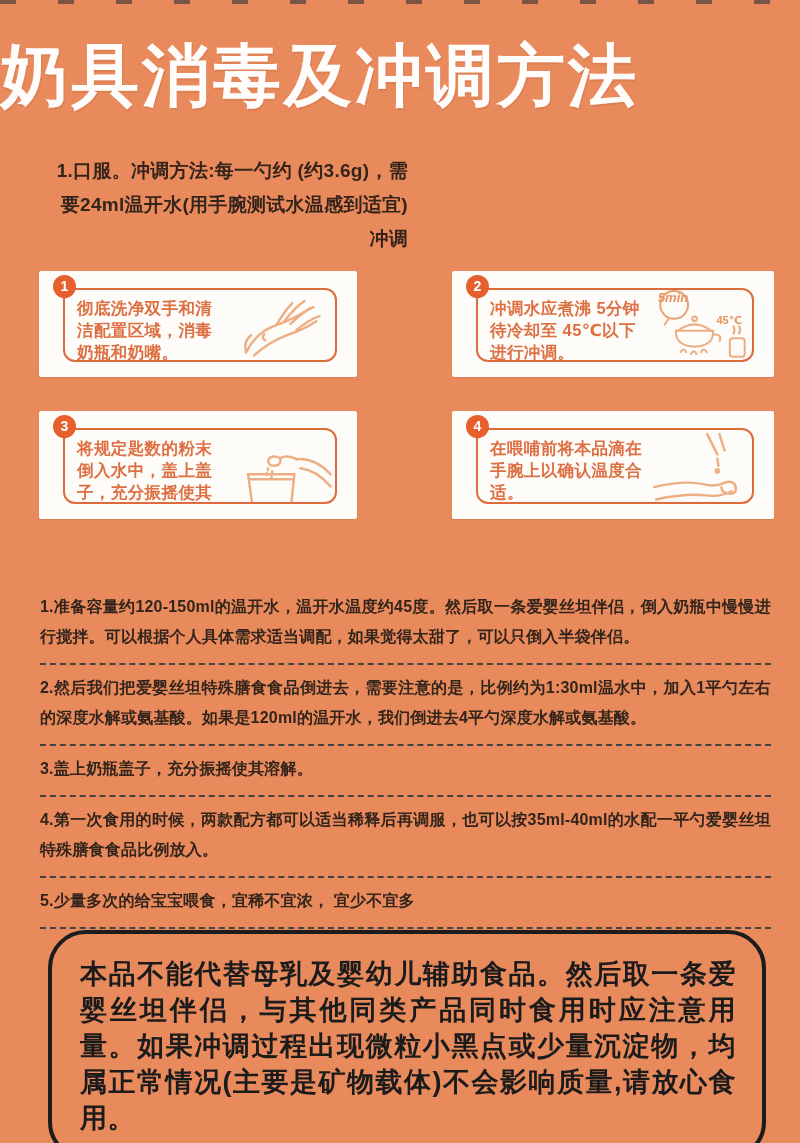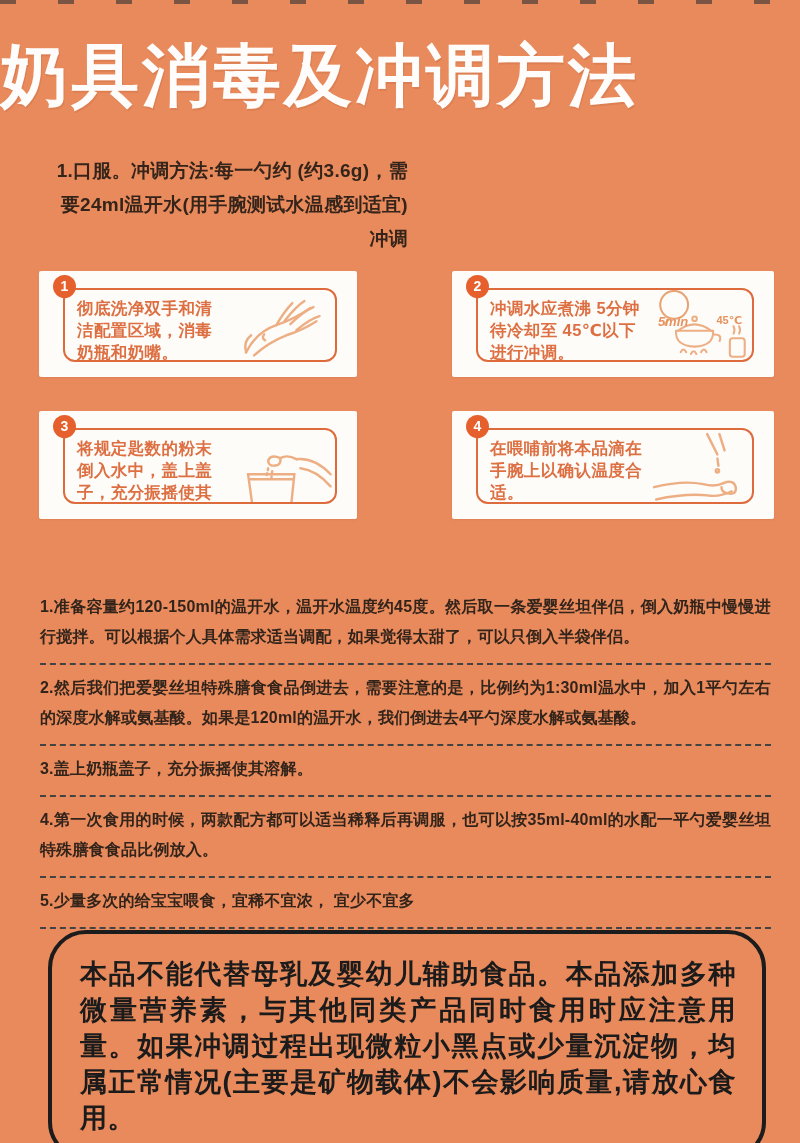--- a/index.html
+++ b/index.html
@@ -45,21 +45,21 @@
     flex:0 0 62%; padding:7px 4px 5px 12px;
     color:#DD6F42; font-weight:600; font-size:16.5px; line-height:22px;
     letter-spacing:.4px;
   }
   .step-divider { flex:0 0 2px; background:#DD6B3C; }
   .step-illu { flex:1 1 auto; position:relative; }
   .step-illu svg { width:100%; height:100%; display:block; }
   .illu-label {
     position:absolute; color:#E6935F; font-weight:700; font-style:italic;
   }
-  .lbl-5min { left:8px; top:24px; font-size:13px; }
+  .lbl-5min { left:8px; top:0; font-size:13px; }
   .lbl-45c  { right:10px; top:24px; font-size:11px; font-style:normal; }
 
   
   .instructions { position:absolute; left:40px; top:586px; width:731px; }
   .para {
     color:#32241A; font-weight:600; font-size:16px; line-height:30px;
     text-align:justify; letter-spacing:.2px;
     border-bottom:2px dashed #434343; padding:6px 0 11px;
   }
   .para + .para { margin-top:2px; }
@@ -176,15 +176,15 @@
 
   <div class="instructions">
     <div class="para">1.准备容量约120-150ml的温开水，温开水温度约45度。然后取一条爱婴丝坦伴侣，倒入奶瓶中慢慢进行搅拌。可以根据个人具体需求适当调配，如果觉得太甜了，可以只倒入半袋伴侣。</div>
     <div class="para">2.然后我们把爱婴丝坦特殊膳食食品倒进去，需要注意的是，比例约为1:30ml温水中，加入1平勺左右的深度水解或氨基酸。如果是120ml的温开水，我们倒进去4平勺深度水解或氨基酸。</div>
     <div class="para">3.盖上奶瓶盖子，充分振摇使其溶解。</div>
     <div class="para">4.第一次食用的时候，两款配方都可以适当稀释后再调服，也可以按35ml-40ml的水配一平勺爱婴丝坦特殊膳食食品比例放入。</div>
     <div class="para">5.少量多次的给宝宝喂食，宜稀不宜浓， 宜少不宜多</div>
   </div>
 
   <div class="notice-box">
-    <div class="notice-text">本品不能代替母乳及婴幼儿辅助食品。本品添加多种微量营养素，与其他同类产品同时食用时应注意用量。如果冲调过程出现微粒小黑点或少量沉淀物，均属正常情况(主要是矿物载体)不会影响质量,请放心食用。</div>
+    <div class="notice-text">本品不能代替母乳及婴幼儿辅助食品。然后取一条爱婴丝坦伴侣，与其他同类产品同时食用时应注意用量。如果冲调过程出现微粒小黑点或少量沉淀物，均属正常情况(主要是矿物载体)不会影响质量,请放心食用。</div>
   </div>
 </div>
 
 </body></html>

